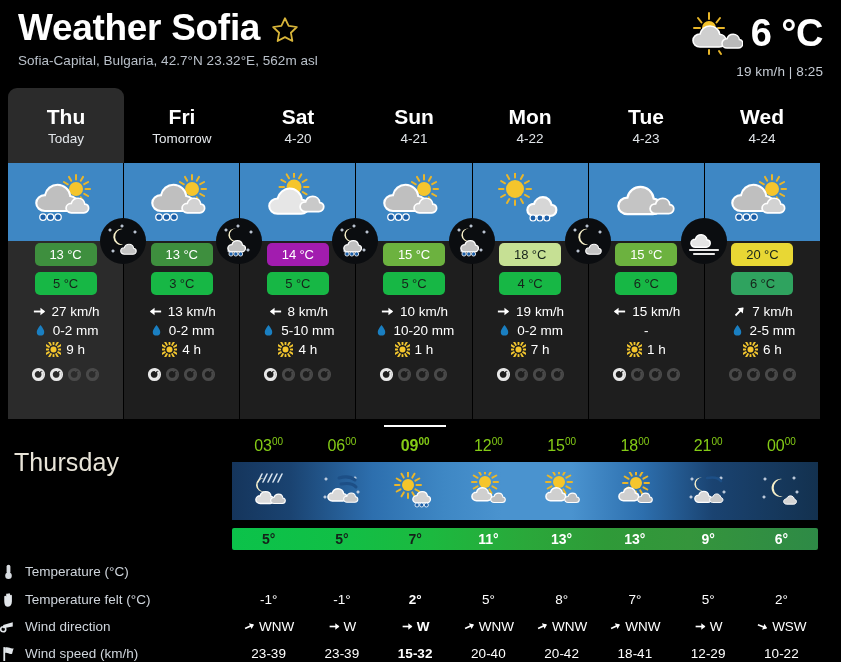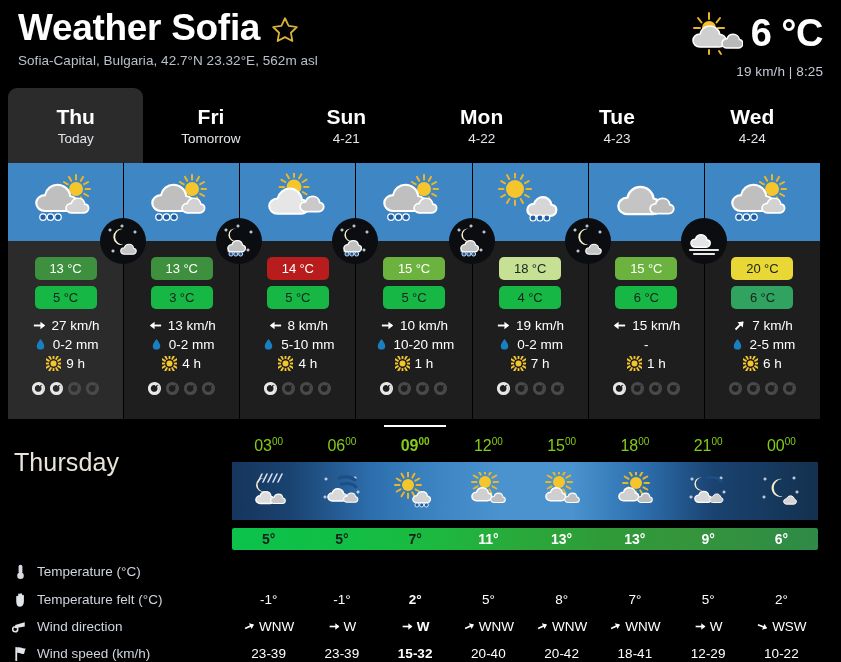--- a/index.html
+++ b/index.html
@@ -63,21 +63,21 @@
     display: flex; align-items: center; justify-content: center;
     position: relative;
   }
   .sky .wicon { width: 74px; height: 58px; }
   .nightbadge {
     position: absolute; right: -23px; top: 55px; width: 46px; height: 46px;
     border-radius: 50%; background: #0b0d10; overflow: hidden;
     display: flex; align-items: center; justify-content: center; z-index: 5;
   }
   .nightbadge svg { width: 42px; height: 42px; }
-  .badges { margin-top: 16px; display: flex; flex-direction: column; gap: 6px; align-items: center; }
+  .badges { margin-top: 2px; display: flex; flex-direction: column; gap: 6px; align-items: center; }
   .tbadge {
     width: 62px; height: 23px; border-radius: 5px;
     display: flex; align-items: center; justify-content: center;
     font-size: 13px; letter-spacing: -0.1px;
   }
   .metrics { margin-top: 9px; display: flex; flex-direction: column; gap: 4px; align-items: center; }
   .mrow {
     display: flex; align-items: center; gap: 5px;
     font-size: 13.5px; color: #ffffff; white-space: nowrap;
   }
@@ -121,21 +121,21 @@
   }
   .tempcell { flex: 1 1 0; display: flex; align-items: center; justify-content: center; font-size: 14px; }
   .tempcell.dark { color: #15211a; font-weight: bold; }
   .tempcell.light { color: #ffffff; font-weight: bold; }
 
   
   .drows { position: absolute; left: 0; top: 132px; width: 841px; }
   .drow { display: flex; align-items: center; height: 27px; }
   .dlabel {
     width: 232px; display: flex; align-items: center; gap: 8px;
-    padding-left: 12px; font-size: 13.5px; color: #cfd5dc;
+    font-size: 13.5px; color: #cfd5dc;
   }
   .dlabel .lic { width: 17px; height: 17px; display: inline-flex; align-items: center; justify-content: center; }
   .dvals { width: 586px; display: flex; }
   .dcell {
     flex: 1 1 0; display: flex; align-items: center; justify-content: center;
     font-size: 13.5px; color: #ffffff; gap: 2px;
   }
   .dcell.sel { font-weight: bold; }
   .dcell .warrow { width: 14px; height: 14px; display: inline-flex; }
 </style>
@@ -187,20 +187,24 @@
   <div class="tabbar" id="tabbar">
       <div class="tab active">
         <div class="day">Thu</div>
      <div class="sub">Today</div>
       </div>
       <div class="tab">
         <div class="day">Fri</div>
      <div class="sub">Tomorrow</div>
       </div>
       <div class="tab">
+        <div class="day">Sat</div>
+     <div class="sub">4-20</div>
+      </div>
+      <div class="tab">
         <div class="day">Sun</div>
      <div class="sub">4-21</div>
       </div>
       <div class="tab">
         <div class="day">Mon</div>
      <div class="sub">4-22</div>
       </div>
       <div class="tab">
         <div class="day">Tue</div>
      <div class="sub">4-23</div>
@@ -443,21 +447,21 @@
               <path d="M20 3.8l.7 1.5 1.5.7-1.5.7-.7 1.5-.7-1.5-1.5-.7 1.5-.7z" fill="#cfd9e8"></path>
               <path d="M17.925 8.5 a6.5 6.5 0 1 0 0.65 12.674999999999999 a5.33 5.33 0 1 1 -0.65 -12.674999999999999z" fill="#f6efc9"></path>
               <path transform="translate(9,18) scale(0.82)" d="M6 17c-2.8 0-5-2-5-4.5S3.2 8 6 8c.8-2.9 3.5-4.9 6.5-4.9 3.3 0 6 2.4 6.4 5.6 2.1.3 3.6 1.9 3.6 3.9 0 2.3-2 4.4-4.5 4.4z" fill="#c0c0c0" stroke="#fff" stroke-width="1.6"></path>
               <circle cx="13" cy="34" r="2.08" fill="#1c5fa8" stroke="#fff" stroke-width="0.8"></circle>
               <circle cx="17.8" cy="34" r="2.08" fill="#1c5fa8" stroke="#fff" stroke-width="0.8"></circle>
               <circle cx="22.6" cy="34" r="2.08" fill="#1c5fa8" stroke="#fff" stroke-width="0.8"></circle>
             </svg>
           </span>
     </div>
     <div class="badges">
-      <div class="tbadge" style="background:#b91c1c;color:#ffffff">14 °C</div>
+      <div class="tbadge" style="background:#a21caf;color:#ffffff">14 °C</div>
       <div class="tbadge" style="background:#17b745;color:#16241b">5 °C</div>
     </div>
     <div class="metrics">
       <div class="mrow">
         <span class="ic">
               <svg viewBox="0 0 16 16" width="15" height="15" style="transform:rotate(180deg)">
     <line x1="2" y1="8" x2="13" y2="8" stroke="#fff" stroke-width="2"></line>
     <path d="M9 4l5 4-5 4z" fill="#fff"></path>
               </svg>
             </span>

